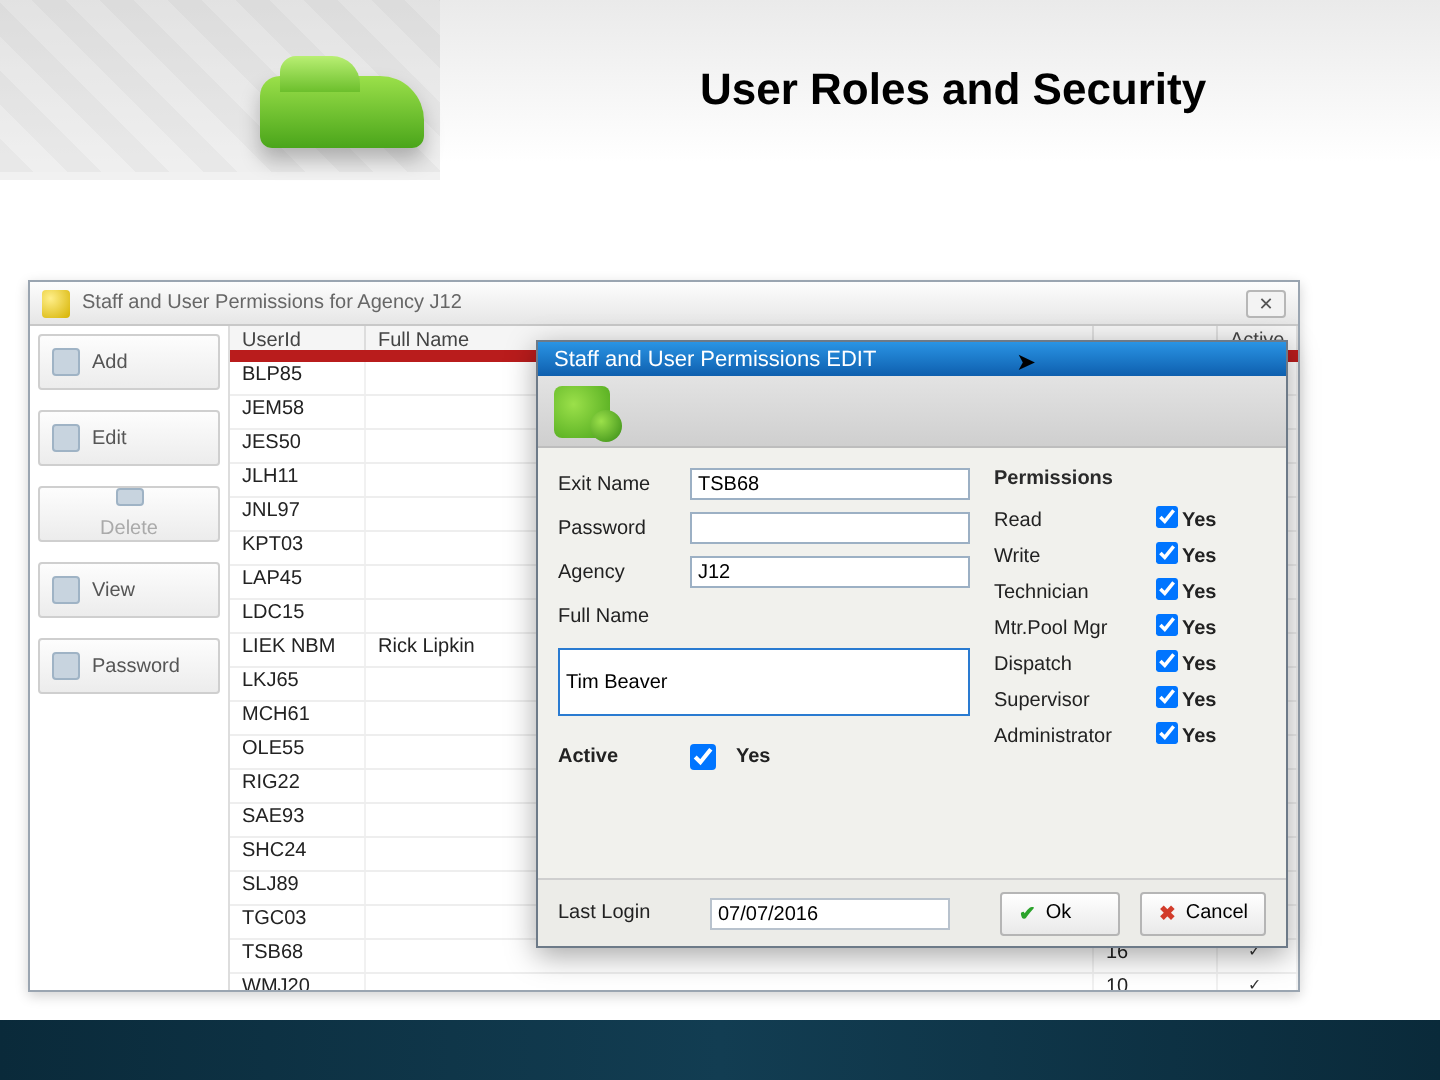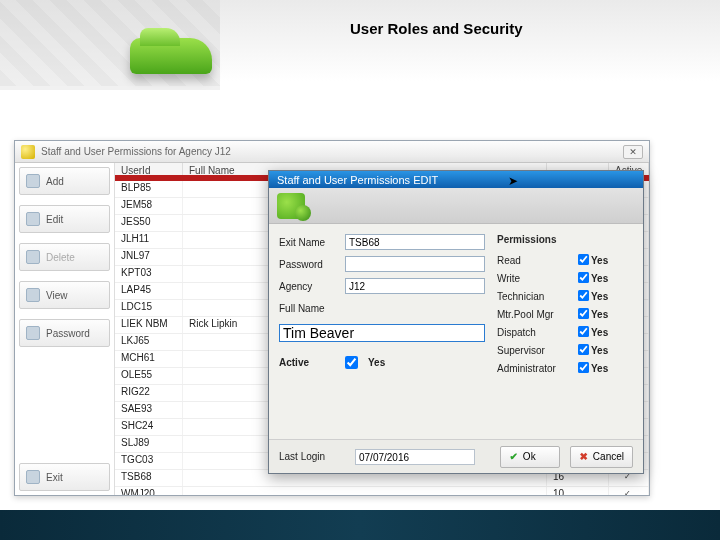--- a/index.html
+++ b/index.html
@@ -4,35 +4,35 @@
 <style>
   * { box-sizing: border-box; margin: 0; padding: 0; }
   body { font-family: Tahoma, Arial, sans-serif; font-size: 10px; width: 720px; height: 540px; overflow: hidden; background: #f5f5f5; position: relative; }
   
   .slide-bg { position: absolute; inset: 0; background: linear-gradient(180deg, #eaeaea 0%, #ffffff 15%, #ffffff 100%); }
   .bg-cars { position: absolute; top: 0; left: 0; width: 220px; height: 90px; background: repeating-linear-gradient(45deg, #c8c8c8 0 12px, #d8d8d8 12px 24px); opacity: 0.4; border-bottom: 4px solid #ddd; }
   .green-car { position: absolute; top: 38px; left: 130px; width: 82px; height: 36px; background: linear-gradient(180deg, #9be04a, #4aa51a); border-radius: 10px 22px 6px 6px; box-shadow: 0 6px 10px rgba(0,0,0,0.25); }
   .green-car::before { content:""; position:absolute; top:-10px; left:10px; width:40px; height:18px; background:linear-gradient(180deg,#b9ef73,#6cbf2c); border-radius:8px 14px 0 0; }
   .footer-strip { position: absolute; left: 0; right: 0; bottom: 0; height: 30px; background: linear-gradient(90deg,#0a2a3a,#123d52,#0a2a3a); }
   
-  .slide-title { position: absolute; top: 20px; left: 350px; font-size: 15px; font-weight: bold; color: #000; }
+  .slide-title { position: absolute; top: 32px; left: 350px; font-size: 22px; font-weight: bold; color: #000; }
   
   
   .win-main { position: absolute; top: 140px; left: 14px; width: 636px; height: 356px; background: #fff; border: 1px solid #9aa5b1; box-shadow: 0 2px 6px rgba(0,0,0,0.18); }
   .win-main .titlebar { height: 22px; background: linear-gradient(180deg,#fdfdfd,#e6e6e6); border-bottom: 1px solid #c8c8c8; display:flex; align-items:center; padding:0 6px; color:#666; }
   .titlebar .app-icon { width:14px; height:14px; margin-right:6px; background: radial-gradient(circle at 30% 30%, #ffef8a, #d6b200); border-radius:2px; }
   .titlebar .ttl { flex:1; }
   .titlebar .close-btn { width:20px; height:14px; border:1px solid #b7b7b7; border-radius:2px; background:#f3f3f3; text-align:center; line-height:12px; font-size:9px; color:#555; cursor:pointer; }
   
   .win-main .body { display:flex; height:calc(100% - 22px); }
   
   .side-tools { width:100px; border-right:1px solid #ddd; padding:4px 4px; display:flex; flex-direction:column; gap:10px; }
   .tool-btn { height:28px; border:1px solid #cfcfcf; background:linear-gradient(180deg,#fdfdfd,#ececec); border-radius:2px; display:flex; align-items:center; gap:6px; padding:0 6px; color:#555; cursor:pointer; }
   .tool-btn .ico { width:14px; height:14px; background:#c8d4df; border:1px solid #9fb3c5; border-radius:2px; }
-  .tool-btn.dis { color:#aaa; }
+  .tool-btn.dis { color:#aaa;flex-direction:column; }
   
   .grid-wrap { flex:1; overflow:hidden; display:flex; flex-direction:column; }
   .grid-head { display:flex; border-bottom:6px solid #b91c1c; background:#f5f5f5; height:18px; }
   .grid-head div { padding:2px 6px; border-right:1px solid #ddd; color:#444; }
   .col-uid { width:68px; }
   .col-full { flex:1; }
   .col-date { width:62px; }
   .col-act { width:40px; text-align:center; }
   .grid-rows { flex:1; overflow-y:auto; }
   .grid-row { display:flex; height:17px; border-bottom:1px solid #eee; }
@@ -56,21 +56,21 @@
   .frow { display:flex; align-items:center; height:20px; margin-bottom:2px; }
   .frow label { width:66px; color:#222; }
   .frow input[type=text]{ flex:1; height:16px; border:1px solid #9cb0c4; background:#fff; font-size:10px; padding:0 3px; }
   .frow .fval { margin-left:4px; color:#222; }
   .perm-row { display:flex; align-items:center; height:18px; }
   .perm-row .plabel { width:78px; color:#222; }
   .perm-row .pcb { width:16px; text-align:center; }
   .perm-row .pcb input { transform:scale(0.85); }
   .perm-row .pval { width:28px; font-weight:bold; color:#222; }
   
-  .fullname-input { width:100%; height:18px; border:1px solid #2a7bd1; background:#fff; font-size:14px; padding:0 3px; margin-top:4px; }
+  .fullname-input { width:100%; height:34px; border:1px solid #2a7bd1; background:#fff; font-size:10px; padding:0 3px; margin-top:4px; }
   .modal .footer { position:absolute; left:0; right:0; bottom:0; height:34px; border-top:1px solid #cfcfcf; background:#ecece8; display:flex; align-items:center; padding:0 10px; gap:10px; }
   .footer .ll-label{ width:66px; color:#222; }
   .footer .ll-val{ width:120px; height:16px; border:1px solid #b8c2cd; background:#fff; padding:0 3px; line-height:15px; }
   .footer .fgap{ flex:1; }
   .m-btn { height:22px; min-width:60px; border:1px solid #b5b5b5; border-radius:2px; background:linear-gradient(180deg,#fff,#e9e9e9); display:flex; align-items:center; gap:5px; padding:0 8px; cursor:pointer; }
   .m-btn .ok-ico{ color:#2ba32b; font-weight:bold; }
   .m-btn .cancel-ico{ color:#d23c2b; font-weight:bold; }
   
   .cursor-arrow { position:absolute; top:174px; left:508px; font-size:12px; color:#000; pointer-events:none; }
 </style>
@@ -107,24 +107,20 @@
         </div>
       <div class="tool-btn">
           <span class="ico"></span>
           <span>View</span>
         </div>
       <div class="tool-btn">
           <span class="ico"></span>
           <span>Password</span>
         </div>
       <div style="flex:1"></div>
-      <div class="tool-btn">
-          <span class="ico"></span>
-          <span>Exit</span>
-        </div>
     </div>
     <div class="grid-wrap">
       <div class="grid-head">
         <div class="col-uid">UserId</div>
         <div class="col-full">Full Name</div>
         <div class="col-date"></div>
         <div class="col-act">Active</div>
       </div>
       <div class="grid-rows" id="grid-rows">
           <div class="grid-row">

